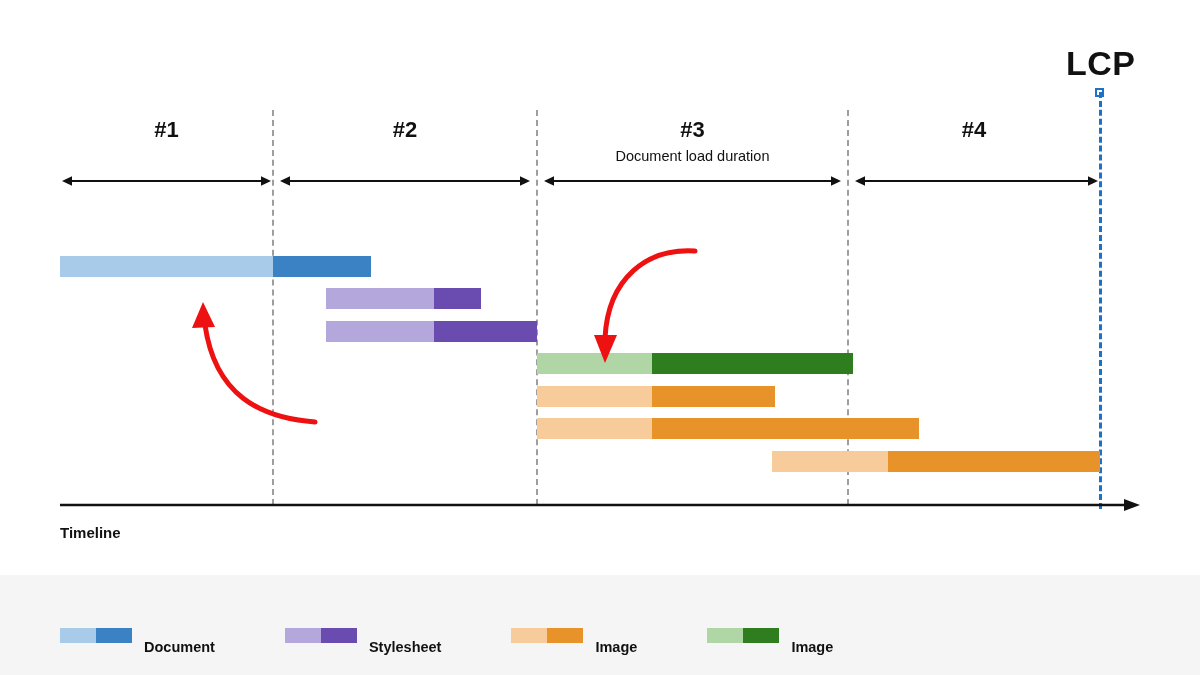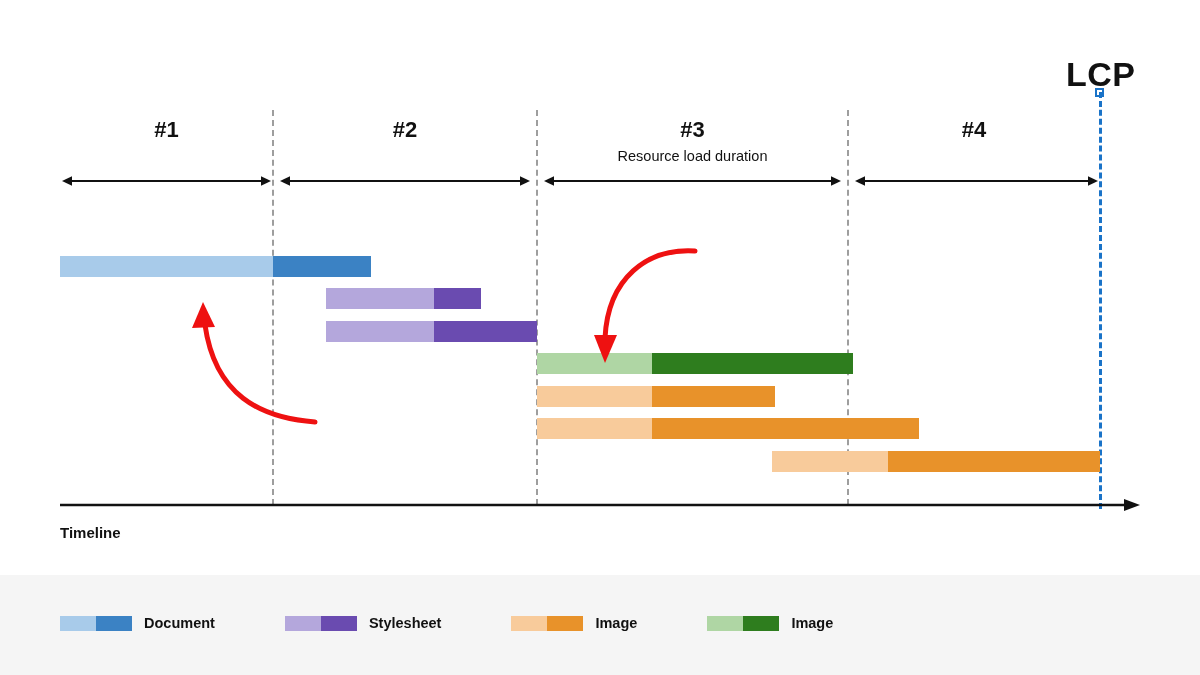--- a/index.html
+++ b/index.html
@@ -162,46 +162,47 @@
     margin-right: 12px;
   }
   .legend-swatch span { height: 100%; }
   .legend-swatch .sw-light { width: 50%; }
   .legend-swatch .sw-dark { width: 50%; }
   .legend-label {
     font-size: 14.5px;
     font-weight: bold;
     color: #111111;
     white-space: nowrap;
+    margin-top: 24px;
   }
 </style>
 </head>
 <body>
 
 <div id="stage">
 
   <div id="chart-area">
 
-    <div id="lcp-label" style="left:1066px; top:44px;margin-top:11px;">LCP</div>
+    <div id="lcp-label" style="left:1066px; top:44px;">LCP</div>
     <div id="lcp-square" style="left:1095px; top:88px;"></div>
     <div id="lcp-line" style="left:1099px;"></div>
 
     <div class="phase-divider" style="left:272px;"></div>
     <div class="phase-divider" style="left:536px;"></div>
     <div class="phase-divider" style="left:847px;"></div>
 
     <div class="phase" style="left:60px; top:118px; width:213px;">
       <div class="phase-num">#1</div>
     </div>
     <div class="phase" style="left:273px; top:118px; width:264px;">
       <div class="phase-num">#2</div>
     </div>
     <div class="phase" style="left:537px; top:118px; width:311px;">
       <div class="phase-num">#3</div>
-      <div class="phase-name">Resource load duration</div>
+      <div class="phase-name">Document load duration</div>
     </div>
     <div class="phase" style="left:848px; top:118px; width:252px;">
       <div class="phase-num">#4</div>
     </div>
 
     <div class="measure-arrow" style="left:62px; top:174px; width:209px;">
       <svg width="209" height="14" viewBox="0 0 209 14">
         <line x1="7" y1="7" x2="202" y2="7" stroke="#111111" stroke-width="2.2"></line>
         <polygon points="0,7 10,2.2 10,11.8" fill="#111111"></polygon>
         <polygon points="209,7 199,2.2 199,11.8" fill="#111111"></polygon>

